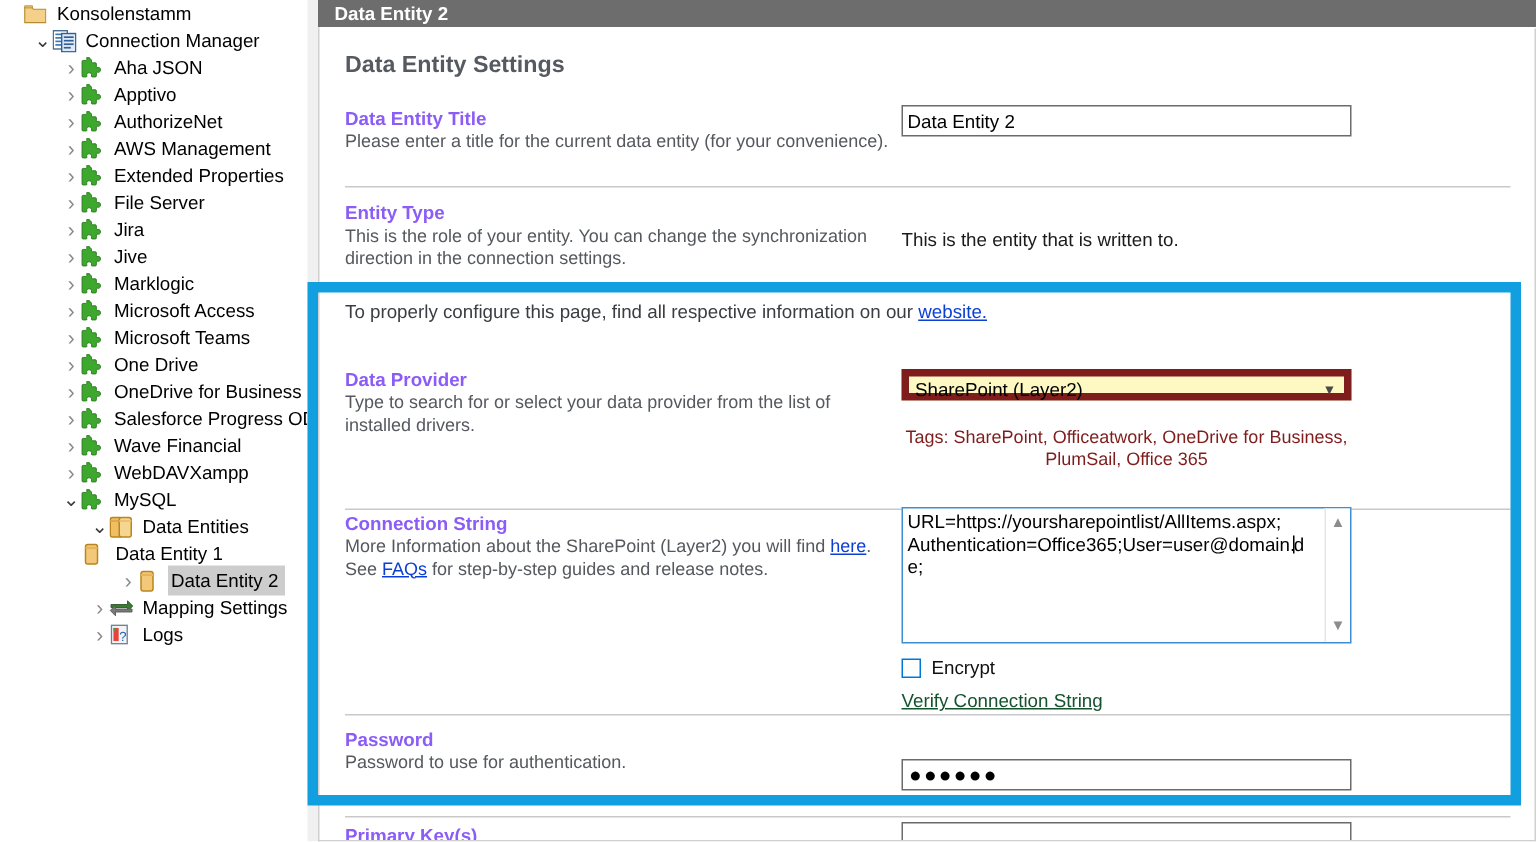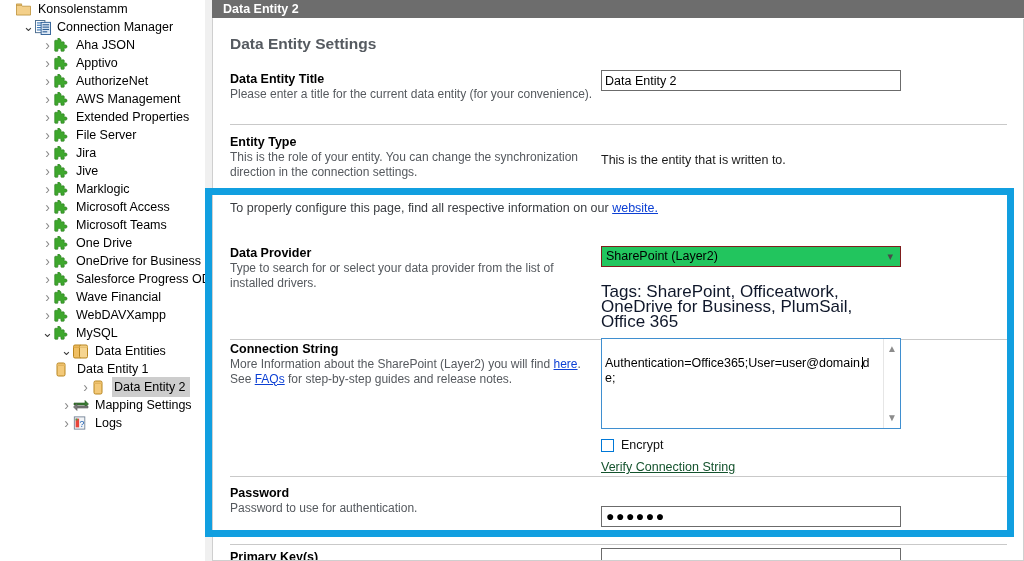--- a/index.html
+++ b/index.html
@@ -101,21 +101,21 @@
     left: 17px; top: 16px;
     font-size: 15.5px;
     font-weight: bold;
     color: #555a60;
   }
 
   
   .srow { position: absolute; left: 0; width: 812px; }
   .srow .lbl-title {
     position: absolute; left: 17px; top: 0;
-    font-weight: bold; font-size: 12.5px; color: #000000;
+    font-weight: bold; font-size: 12.5px; color: #8b5cf6;
   }
   .srow .lbl-desc {
     position: absolute; left: 17px; top: 15px;
     width: 370px;
     font-size: 12px; color: #55595e; line-height: 14.5px;
   }
   .divider {
     position: absolute; left: 17px;
     width: 777px; height: 1px;
     background: #c9c9c9;
@@ -131,37 +131,37 @@
     background: #ffffff;
     height: 19px;
     line-height: 19px;
     padding: 0 3px;
     box-sizing: border-box;
     outline: none;
   }
   .combo {
     position: relative;
     width: 300px; height: 21px;
-    border: 1px solid #7f1d1d;
-    background: #22c55e;
+    border: 5px solid #7f1d1d;
+    background: #fef9c3;
     box-sizing: border-box;
     font-size: 12.5px;
     line-height: 19px;
     padding-left: 4px;
     color: #000;
   }
   .combo .caret {
     position: absolute; right: 7px; top: 0; line-height: 19px;
     color: #4a4a4a; font-size: 11px;
   }
   .static-val {
     font-size: 12.5px; color: #1b1b1b;
   }
   .tags-text {
-    font-size: 17px; color: #0f172a; line-height: 15px; width: 300px;
+    font-size: 12px; color: #7f1d1d; line-height: 15px; width: 300px; text-align: center;
   }
 
   
   .ta-wrap {
     position: relative;
     width: 300px; height: 91px;
     border: 1px solid #3f8fd0;
     background: #fff;
     box-sizing: border-box;
   }
@@ -528,21 +528,21 @@
       </div>
     </div>
     <div class="divider" style="top:320px;"></div>
 
     <div class="srow" style="top:323px;">
       <div class="lbl-title">Connection String</div>
       <div class="lbl-desc"><span>More Information about the SharePoint (Layer2) you will find </span><span class="lnk-inline">here</span><span>. See </span><span class="lnk-inline">FAQs</span><span> for step-by-step guides and release notes.</span></div>
 
       <div class="field-col" style="top:-4px;">
         <div class="ta-wrap">
-          <div class="ta-text"><br><span>Authentication=Office365;User=user@domain.</span><span class="caretline"></span><span>de;</span></div>
+          <div class="ta-text"><span>URL=https://yoursharepointlist/AllItems.aspx;</span><br><span>Authentication=Office365;User=user@domain.</span><span class="caretline"></span><span>de;</span></div>
           <div class="ta-scroll">
             <div class="arr up">▲</div>
             <div class="arr dn">▼</div>
           </div>
         </div>
 
         <div class="cbrow" style="margin-top:9px;">
           <span class="cbox"></span>
           <span class="cblabel">Encrypt</span>
         </div>

